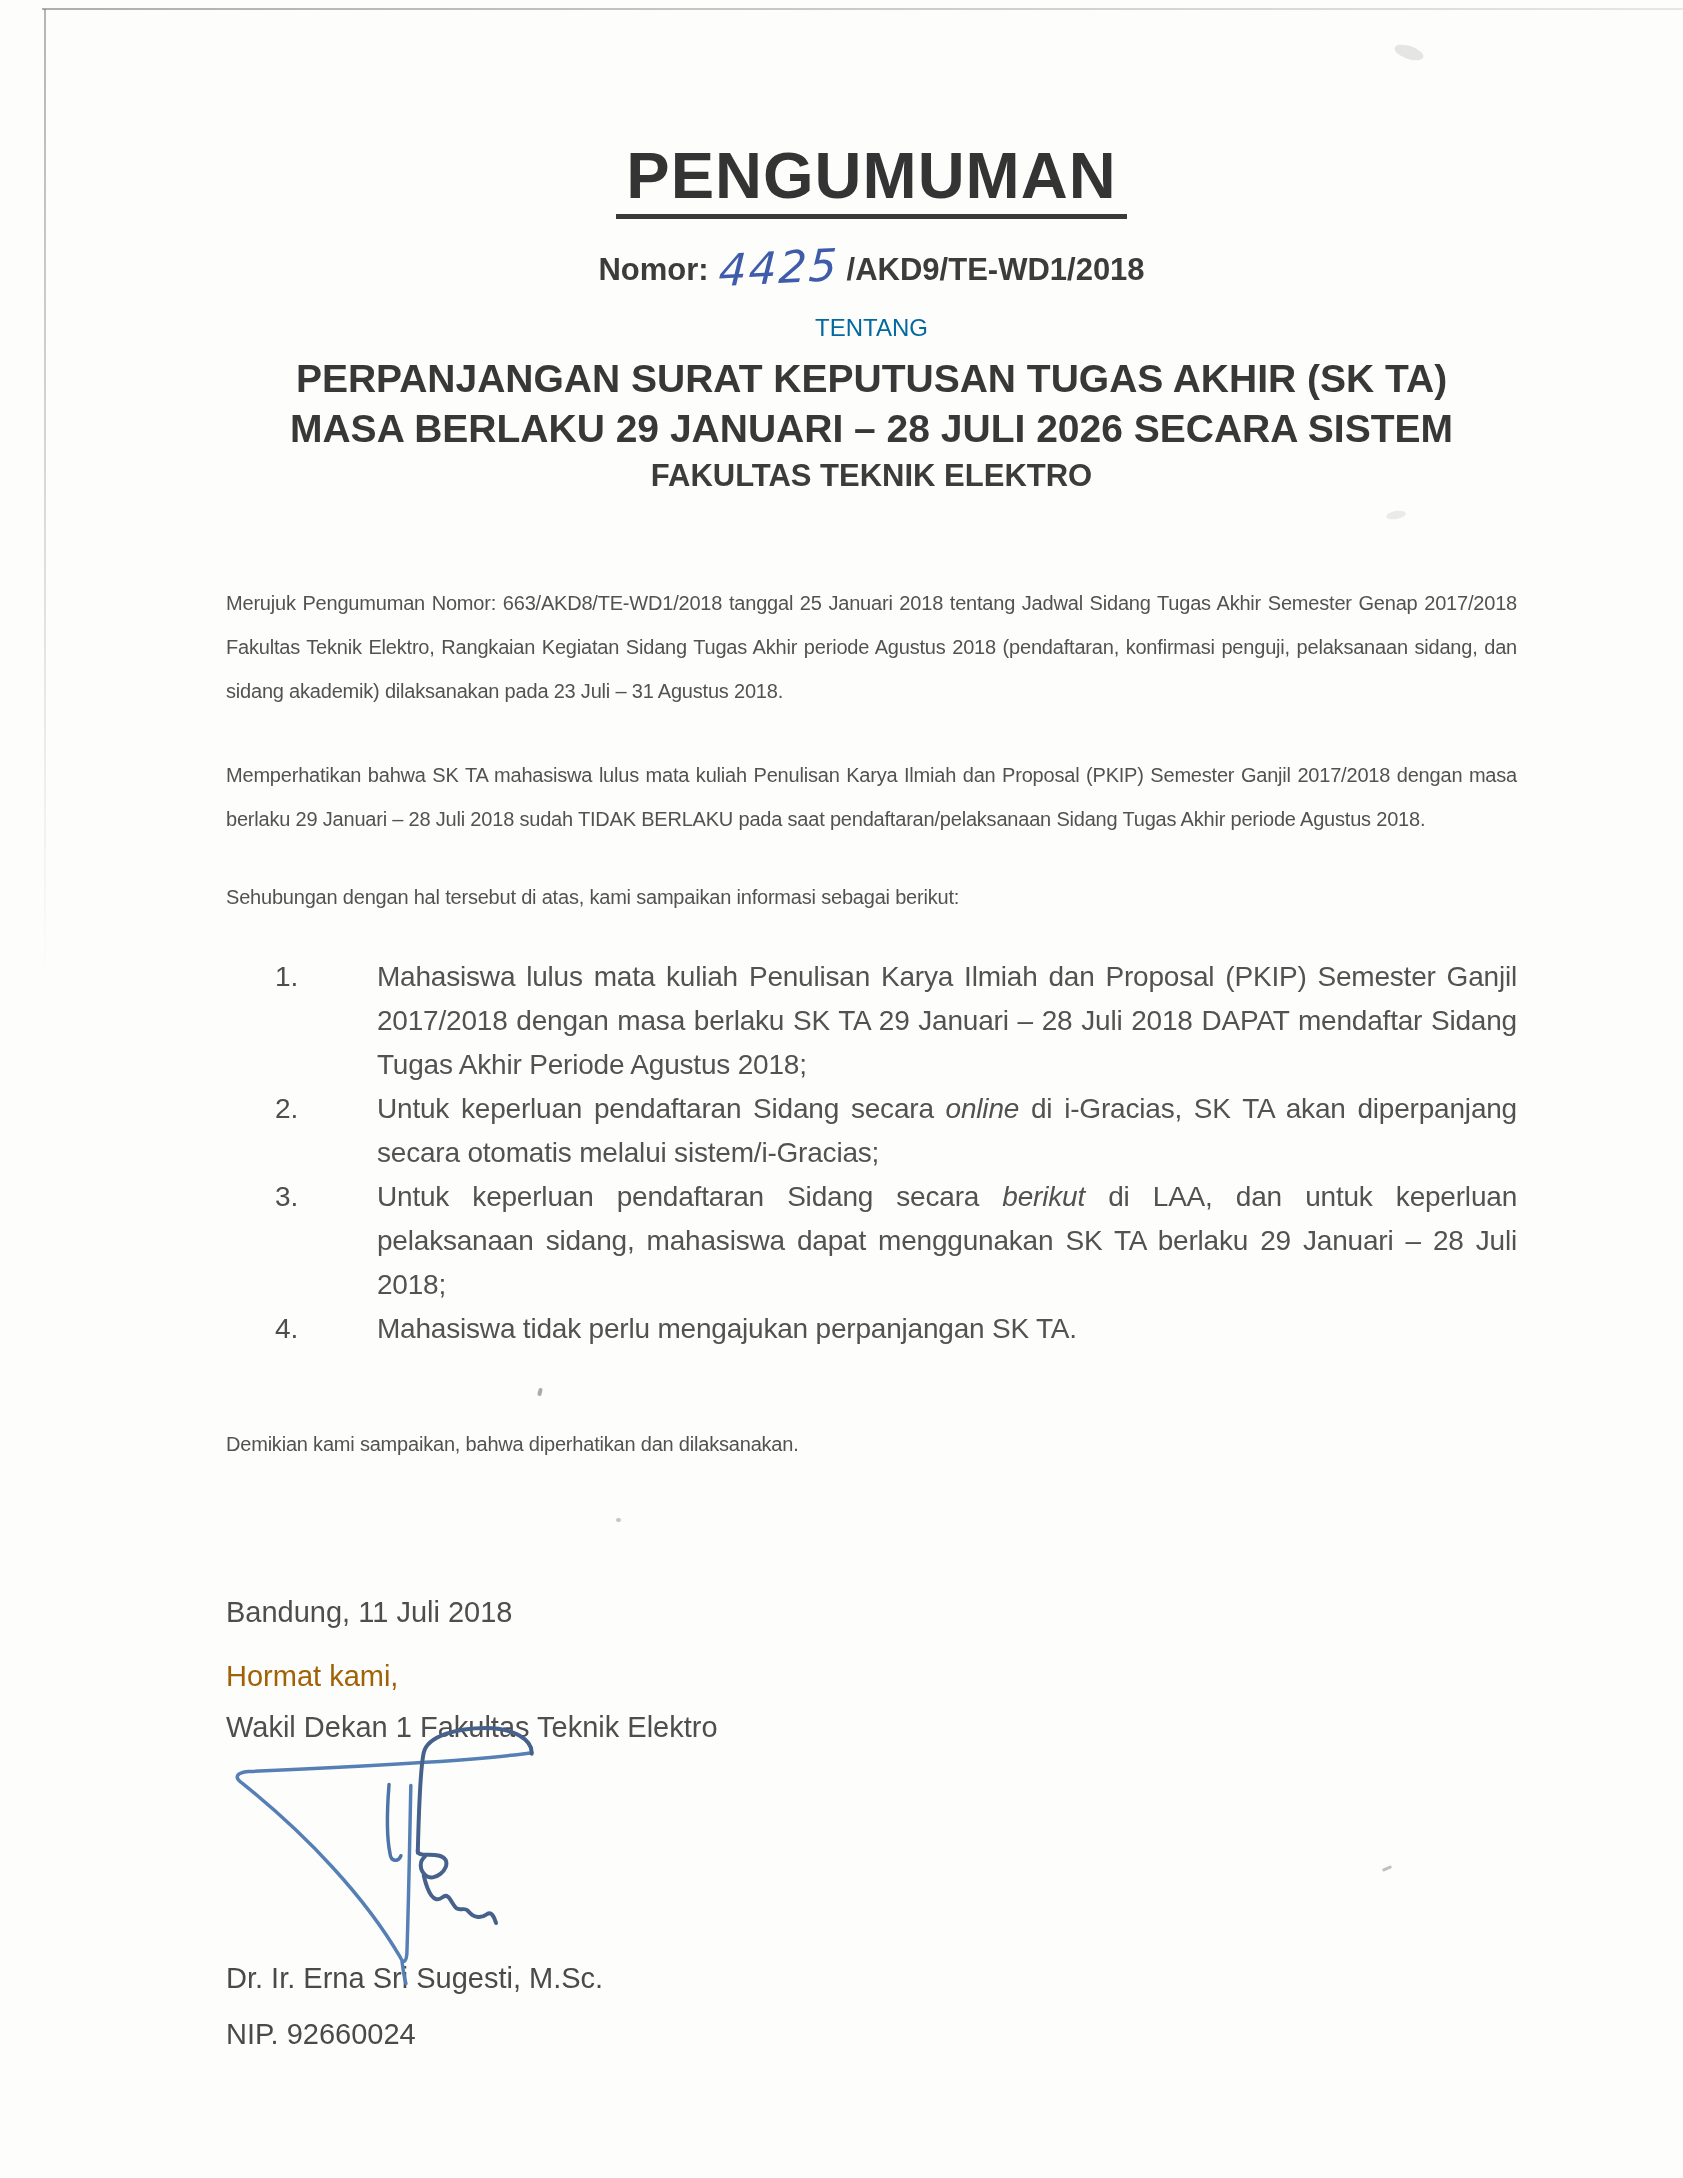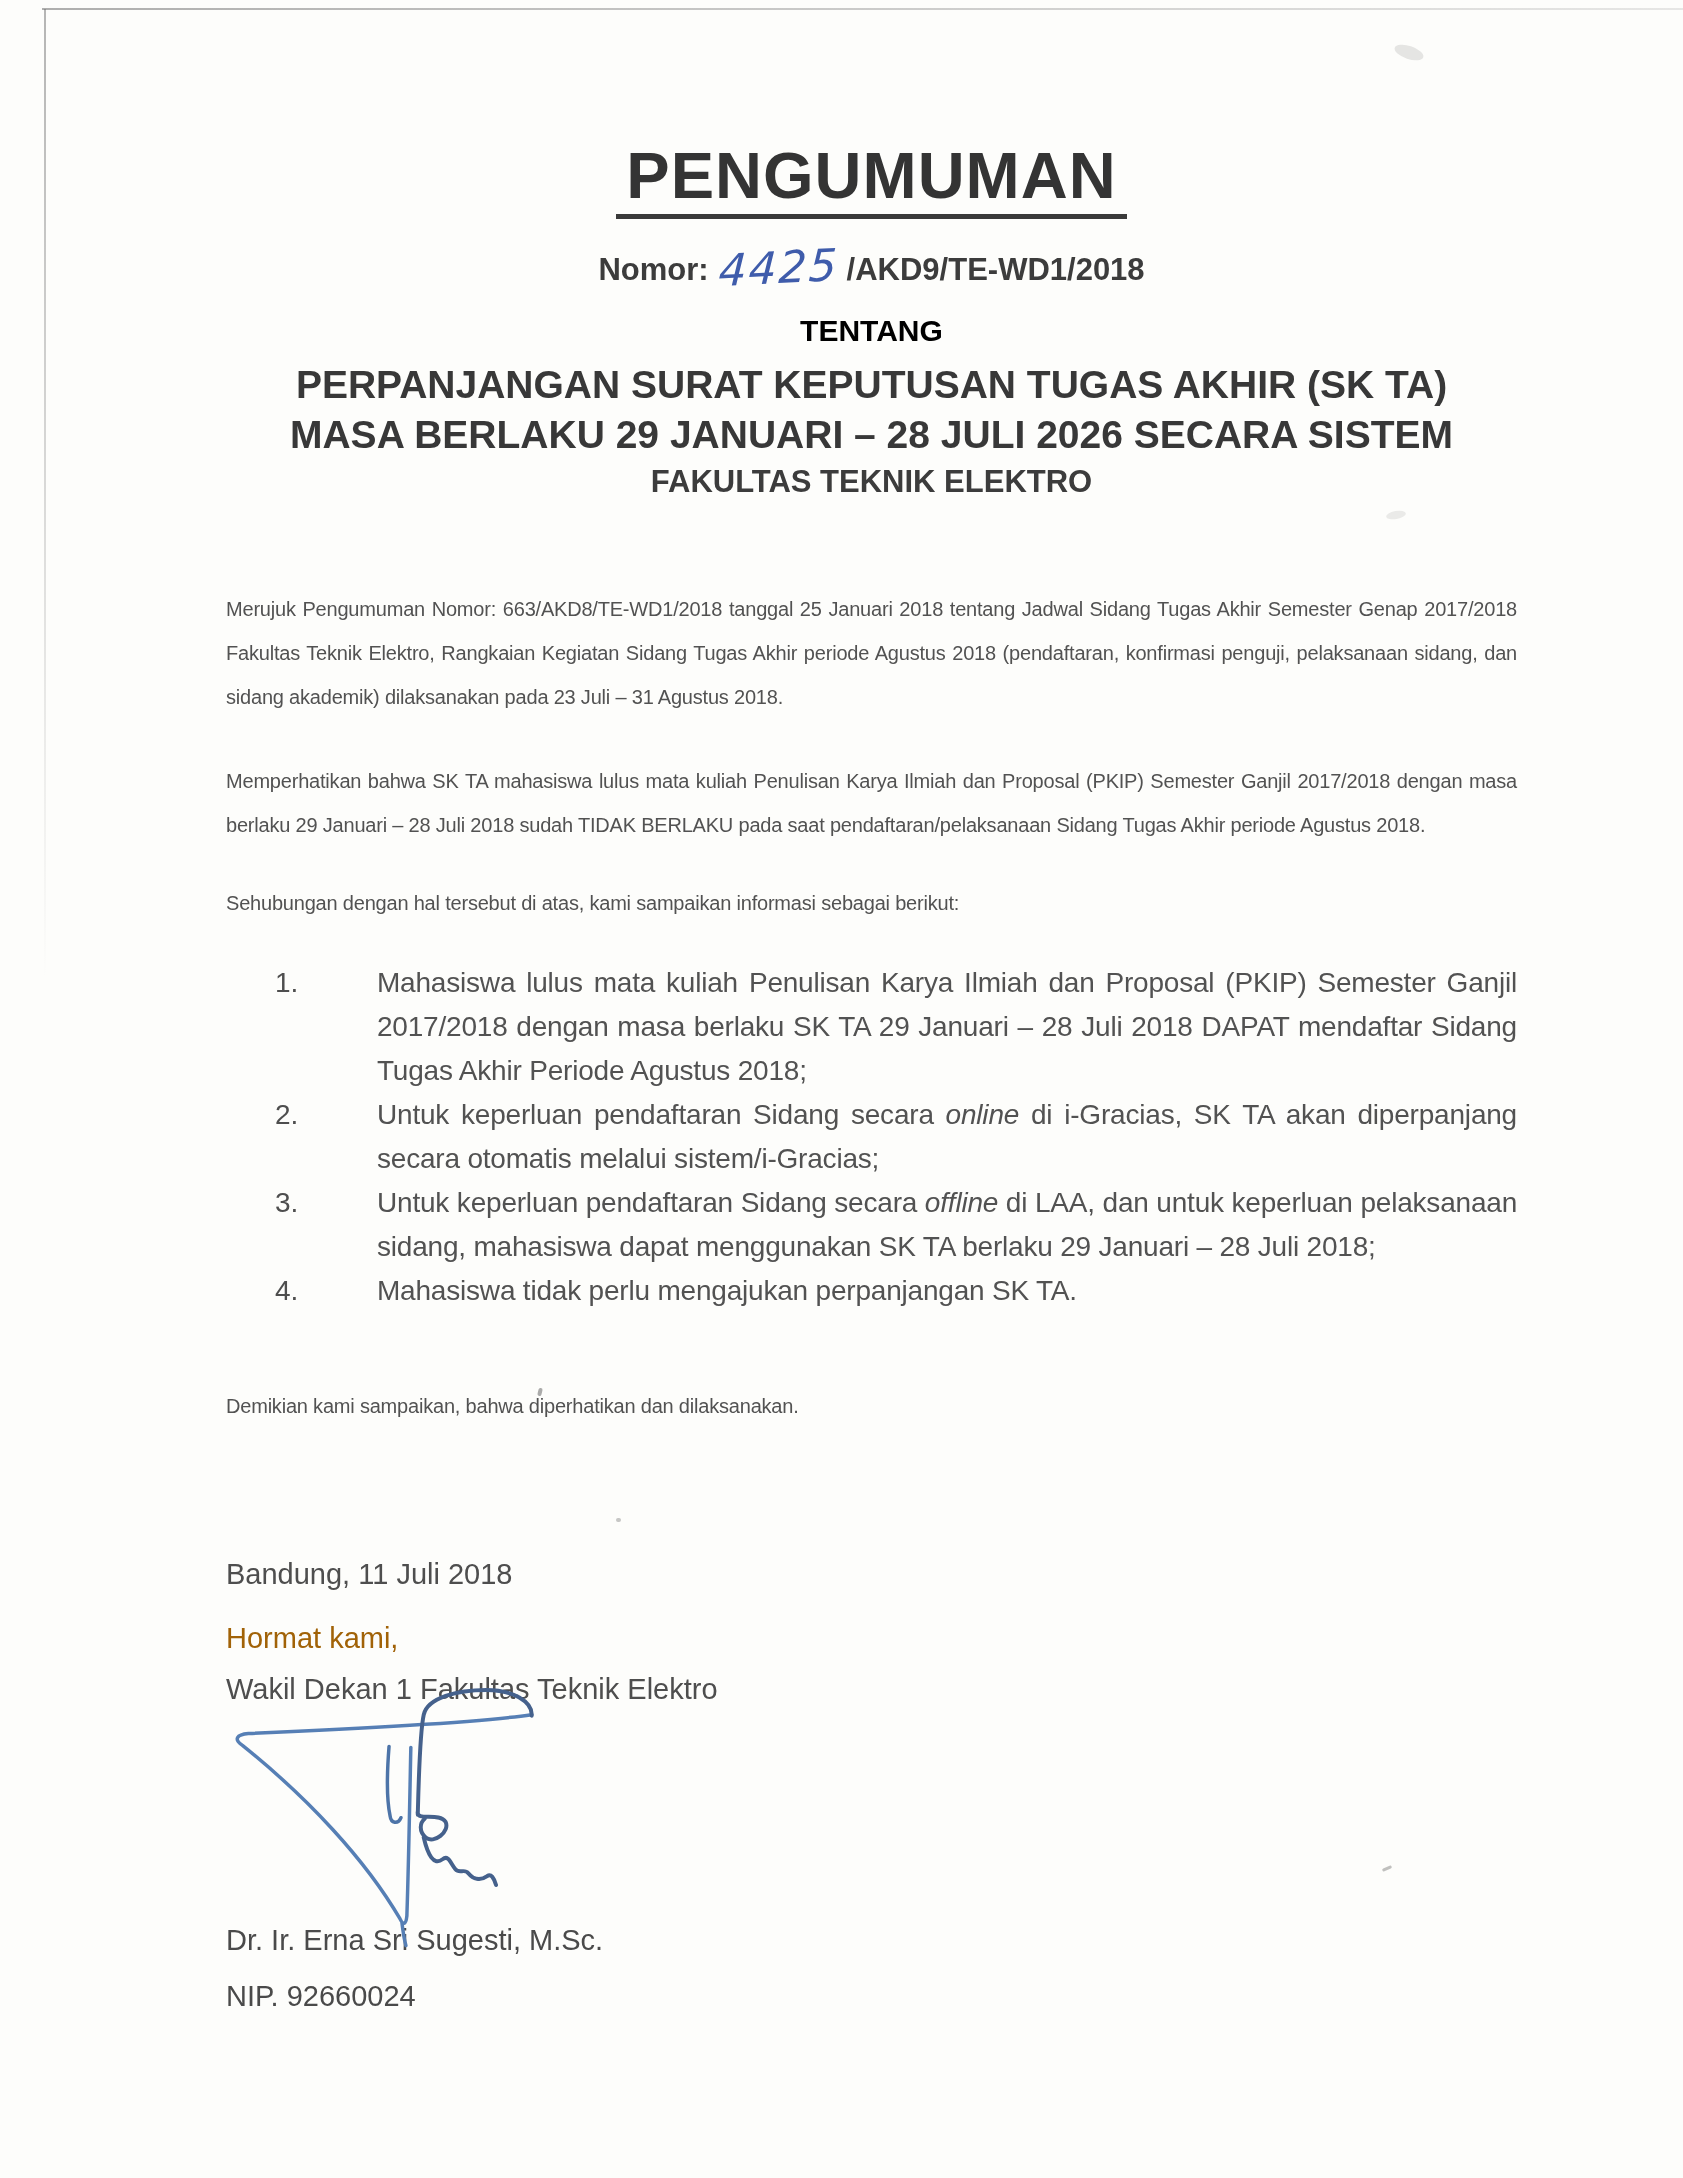--- a/index.html
+++ b/index.html
@@ -34,21 +34,21 @@
   .handwritten-number {
     display:inline-block;
     font-family:"DejaVu Sans", sans-serif;
     font-style:italic;
     font-size:44px; font-weight:normal;
     color:#3f5cab;
     transform:rotate(-3deg) skewX(-6deg) translateY(3px);
     margin:0 8px 0 10px;
     letter-spacing:2px;
   }
-  .tentang { margin-top:24px; font-size:30px; font-weight:bold; color:#000000; }
+  .tentang { margin-top:24px; font-size:24px; font-weight:normal; color:#0369a1; }
   .subject { margin-top:12px; font-size:39px; font-weight:bold; color:#383838; line-height:50px; }
   .subject-sub { margin-top:4px; font-size:31px; font-weight:bold; color:#3c3c3c; }
   
   .para {
     font-size:20px; line-height:44px;
     color:#525252;
     text-align:justify;
     letter-spacing:-0.2px;
   }
   .p1 { margin-top:87px; }
@@ -125,21 +125,21 @@
     <div class="list-row">
       <div class="list-num">1.</div>
       <div class="list-text"><span>Mahasiswa lulus mata kuliah Penulisan Karya Ilmiah dan Proposal (PKIP) Semester Ganjil 2017/2018 dengan masa berlaku SK TA 29 Januari – 28 Juli 2018 DAPAT mendaftar Sidang Tugas Akhir Periode Agustus 2018;</span><span class="it"></span><span></span></div>
     </div>
     <div class="list-row">
       <div class="list-num">2.</div>
       <div class="list-text"><span>Untuk keperluan pendaftaran Sidang secara </span><span class="it">online</span><span> di i-Gracias, SK TA akan diperpanjang secara otomatis melalui sistem/i-Gracias;</span></div>
     </div>
     <div class="list-row">
       <div class="list-num">3.</div>
-      <div class="list-text"><span>Untuk keperluan pendaftaran Sidang secara </span><span class="it">offline</span><span> di LAA, dan untuk keperluan pelaksanaan sidang, mahasiswa dapat menggunakan SK TA berlaku 29 Januari – 28 Juli 2018;</span></div>
+      <div class="list-text"><span>Untuk keperluan pendaftaran Sidang secara </span><span class="it">berikut</span><span> di LAA, dan untuk keperluan pelaksanaan sidang, mahasiswa dapat menggunakan SK TA berlaku 29 Januari – 28 Juli 2018;</span></div>
     </div>
     <div class="list-row">
       <div class="list-num">4.</div>
       <div class="list-text"><span>Mahasiswa tidak perlu mengajukan perpanjangan SK TA.</span><span class="it"></span><span></span></div>
     </div>
   </div>
 
   <div class="para closing">Demikian kami sampaikan, bahwa diperhatikan dan dilaksanakan.</div>
 
   <div class="city-date">Bandung, 11 Juli 2018</div>

